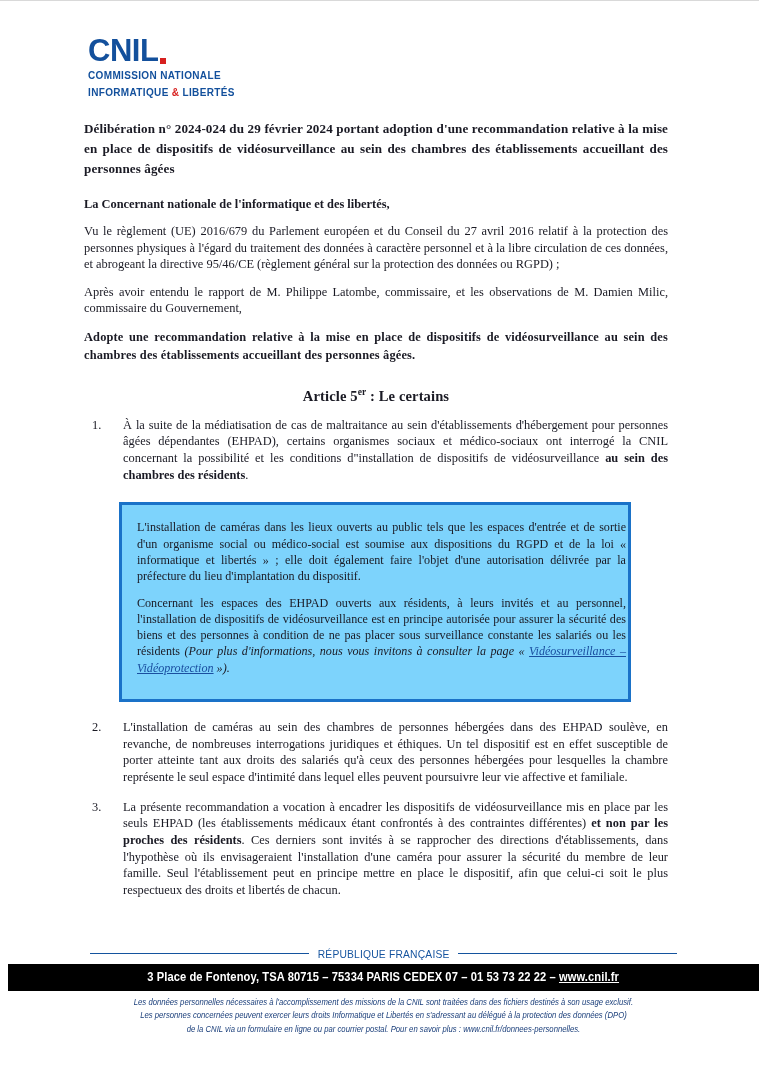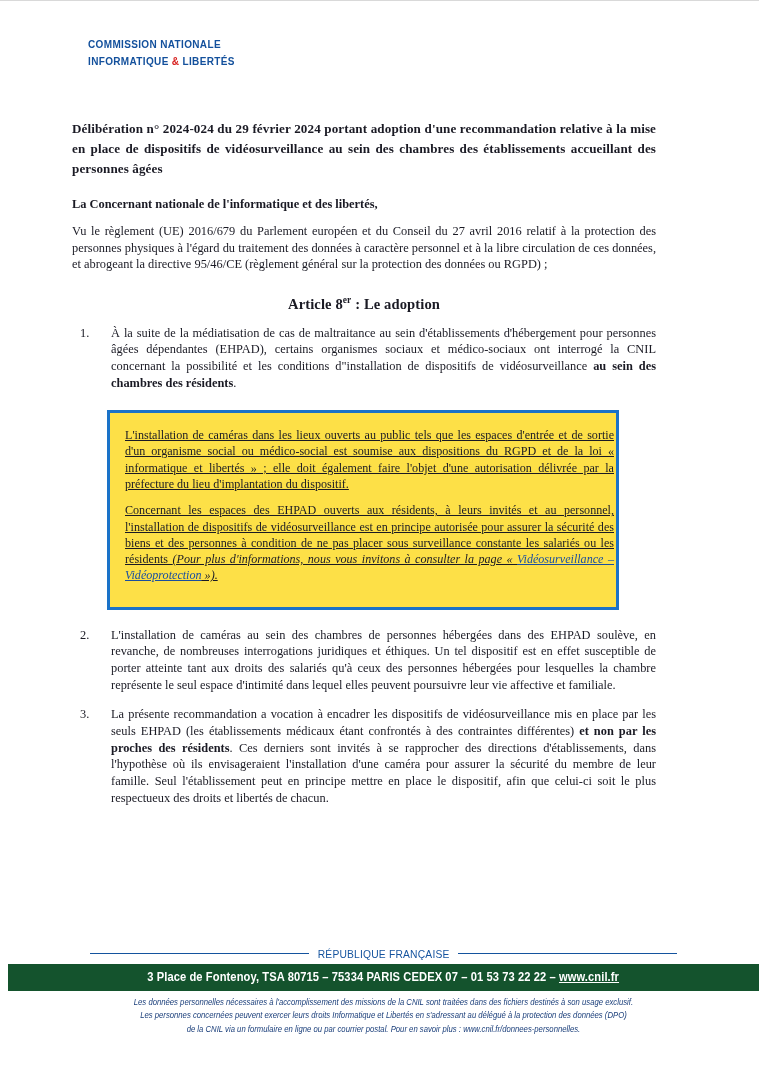--- a/index.html
+++ b/index.html
@@ -56,21 +56,21 @@
     color: #13509C;
     line-height: 1.42;
     margin-top: 3px;
     white-space: nowrap;
   }
   .logo-amp { color: #D7201F; }
 
   
   .content {
     position: absolute;
-    left: 72px;
+    left: 84px;
     top: 118px;
     width: 584px;
   }
   .doc-title {
     font-weight: bold;
     font-size: 13.1px;
     line-height: 1.52;
     text-align: justify;
     margin: 0 0 17px 0;
     letter-spacing: 0.1px;
@@ -116,22 +116,21 @@
   }
   b.tight { font-weight: bold; }
 
   
   .callout {
     border: 3px solid #1A72C8;
     margin: 19px 0 17px 35px;
     padding: 14px 2px 11px 15px;
     width: 512px;
     box-sizing: border-box;
-    background: #fde047;
-    text-decoration: underline;
+    background: #7dd3fc;
   }
   .callout p {
     margin: 0 0 10px 0;
     font-size: 12.1px;
     line-height: 1.345;
     text-align: justify;
   }
   .callout p:last-child { margin-bottom: 12px; }
   .callout em { font-style: italic; }
   .callout a.link {
@@ -156,21 +155,21 @@
   .rf-text {
     font-family: "Liberation Sans", "DejaVu Sans", sans-serif;
     font-size: 11.2px;
     color: #14539E;
     letter-spacing: 0.2px;
     padding: 0 3px;
     white-space: nowrap;
     transform: scaleX(0.92);
   }
   .blue-bar {
-    background: #14532d;
+    background: #000000;
     color: #ffffff;
     text-align: center;
     padding: 6px 0 7px 0;
     font-family: "Liberation Sans", "DejaVu Sans", sans-serif;
     font-weight: bold;
     font-size: 12.4px;
     letter-spacing: 0.1px;
   }
   .blue-bar .inner { display: inline-block; transform: scaleX(0.90); white-space: nowrap; }
   .blue-bar a { color: #ffffff; text-decoration: underline; }
@@ -185,33 +184,39 @@
     border-radius: 12px;
   }
   .fineprint .inner { display: inline-block; transform: scaleX(0.93); }
 </style>
 </head>
 <body>
 
 <div class="page">
 
   <div class="header">
+    <div class="logo-word">
+      <span>CNIL</span>
+      <span class="logo-dot"></span>
+    </div>
     <div class="logo-sub">COMMISSION NATIONALE</div>
     <div class="logo-sub"><span>INFORMATIQUE </span><span class="logo-amp">&amp;</span><span> LIBERTÉS</span></div>
   </div>
 
   <div class="content">
 
     <p class="doc-title">Délibération n° 2024-024 du 29 février 2024 portant adoption d'une recommandation relative à la mise en place de dispositifs de vidéosurveillance au sein des chambres des établissements accueillant des personnes âgées</p>
 
     <p class="para lead">La Concernant nationale de l'informatique et des libertés,</p>
 
     <p class="para">Vu le règlement (UE) 2016/679 du Parlement européen et du Conseil du 27 avril 2016 relatif à la protection des personnes physiques à l'égard du traitement des données à caractère personnel et à la libre circulation de ces données, et abrogeant la directive 95/46/CE (règlement général sur la protection des données ou RGPD) ;</p>
-
-    <div class="article-heading"><span>Article 8</span><sup>er</sup><span> : Le adoption</span></div>
+    <p class="para">Après avoir entendu le rapport de M. Philippe Latombe, commissaire, et les observations de M. Damien Milic, commissaire du Gouvernement,</p>
+    <p class="para bold">Adopte une recommandation relative à la mise en place de dispositifs de vidéosurveillance au sein des chambres des établissements accueillant des personnes âgées.</p>
+
+    <div class="article-heading"><span>Article 5</span><sup>er</sup><span> : Le certains</span></div>
 
     <ol class="numlist">
       <li>
         <span class="marker">1.</span><span>À la suite de la médiatisation de cas de maltraitance au sein d'établissements d'hébergement pour personnes âgées dépendantes (EHPAD), certains organismes sociaux et médico-sociaux ont interrogé la CNIL concernant la possibilité et les conditions d"installation de dispositifs de vidéosurveillance </span><b class="tight">au sein des chambres des résidents</b><span>.</span>
       </li>
     </ol>
 
     <div class="callout">
       <p>L'installation de caméras dans les lieux ouverts au public tels que les espaces d'entrée et de sortie d'un organisme social ou médico-social est soumise aux dispositions du RGPD et de la loi « informatique et libertés » ; elle doit également faire l'objet d'une autorisation délivrée par la préfecture du lieu d'implantation du dispositif.</p>
       <p><span>Concernant les espaces des EHPAD ouverts aux résidents, à leurs invités et au personnel, l'installation de dispositifs de vidéosurveillance est en principe autorisée pour assurer la sécurité des biens et des personnes à condition de ne pas placer sous surveillance constante les salariés ou les résidents </span><em>(Pour plus d'informations, nous vous invitons à consulter la page « </em><a class="link" href="#">Vidéosurveillance – Vidéoprotection</a><em> »).</em></p>

